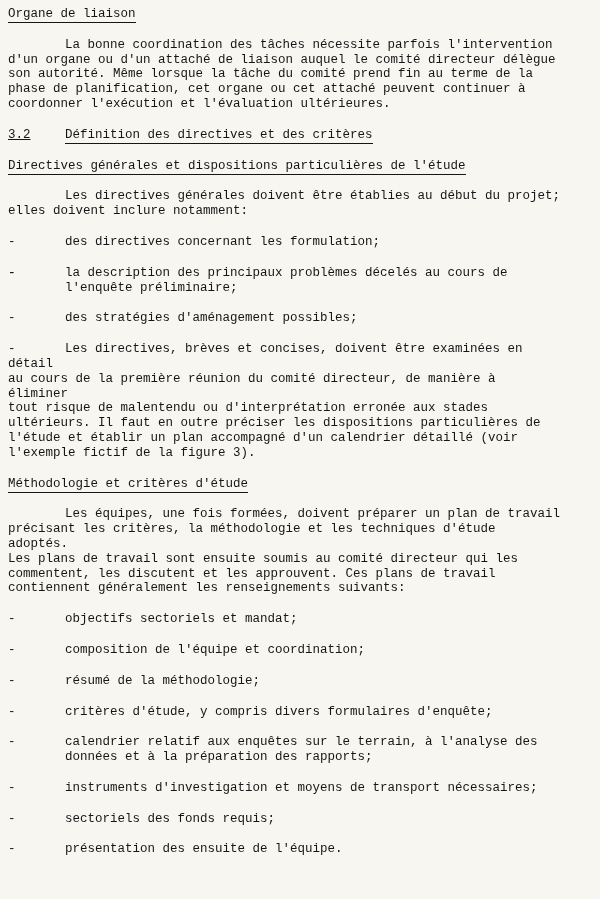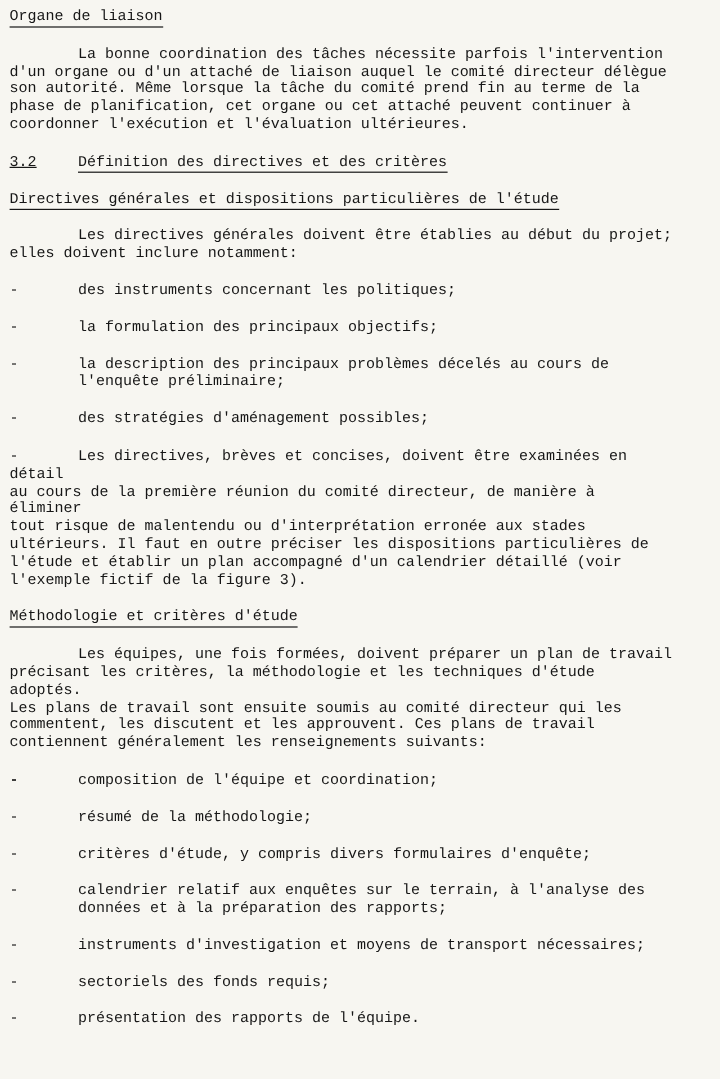--- a/index.html
+++ b/index.html
@@ -52,23 +52,23 @@
 phase de planification, cet organe ou cet attaché peuvent continuer à
 coordonner l'exécution et l'évaluation ultérieures.</div>
 
 <div class="block heading"><span class="sec-num">3.2</span><span class="u">Définition des directives et des critères</span></div>
 
 <div class="block heading"><span class="u">Directives générales et dispositions particulières de l'étude</span></div>
 
 <div class="block para">Les directives générales doivent être établies au début du projet;
 elles doivent inclure notamment:</div>
 
-<div class="block li"><span class="dash">-</span><span class="li-text">des instruments concernant les politiques;</span></div>
+<div class="block li"><span class="dash">-</span><span class="li-text">des directives concernant les formulation;</span></div>
 
-<div class="block li"><span class="dash">-</span><span class="li-text">la formulation des principaux objectifs;</span></div>
+<div class="block li"><span class="dash">-</span></div>
 
 <div class="block li"><span class="dash">-</span><span class="li-text">la description des principaux problèmes décelés au cours de
 l'enquête préliminaire;</span></div>
 
 <div class="block li"><span class="dash">-</span><span class="li-text">des stratégies d'aménagement possibles;</span></div>
 
 <div class="block li"><span class="dash">-</span></div>
 
 <div class="block para">Les directives, brèves et concises, doivent être examinées en détail
 au cours de la première réunion du comité directeur, de manière à éliminer
@@ -78,28 +78,28 @@
 l'exemple fictif de la figure 3).</div>
 
 <div class="block heading"><span class="u">Méthodologie et critères d'étude</span></div>
 
 <div class="block para">Les équipes, une fois formées, doivent préparer un plan de travail
 précisant les critères, la méthodologie et les techniques d'étude adoptés.
 Les plans de travail sont ensuite soumis au comité directeur qui les
 commentent, les discutent et les approuvent. Ces plans de travail
 contiennent généralement les renseignements suivants:</div>
 
-<div class="block li"><span class="dash">-</span></div>
+<div class="block li"><span class="dash">-</span><span class="li-text">objectifs sectoriels et mandat;</span></div>
 
 <div class="block li"><span class="dash">-</span><span class="li-text">composition de l'équipe et coordination;</span></div>
 
 <div class="block li"><span class="dash">-</span><span class="li-text">résumé de la méthodologie;</span></div>
 
 <div class="block li"><span class="dash">-</span><span class="li-text">critères d'étude, y compris divers formulaires d'enquête;</span></div>
 
 <div class="block li"><span class="dash">-</span><span class="li-text">calendrier relatif aux enquêtes sur le terrain, à l'analyse des
 données et à la préparation des rapports;</span></div>
 
 <div class="block li"><span class="dash">-</span><span class="li-text">instruments d'investigation et moyens de transport nécessaires;</span></div>
 
 <div class="block li"><span class="dash">-</span><span class="li-text">sectoriels des fonds requis;</span></div>
 
-<div class="block li"><span class="dash">-</span><span class="li-text">présentation des rapports de l'équipe.</span></div>
+<div class="block li"><span class="dash">-</span><span class="li-text">présentation des ensuite de l'équipe.</span></div>
 
 </body></html>

